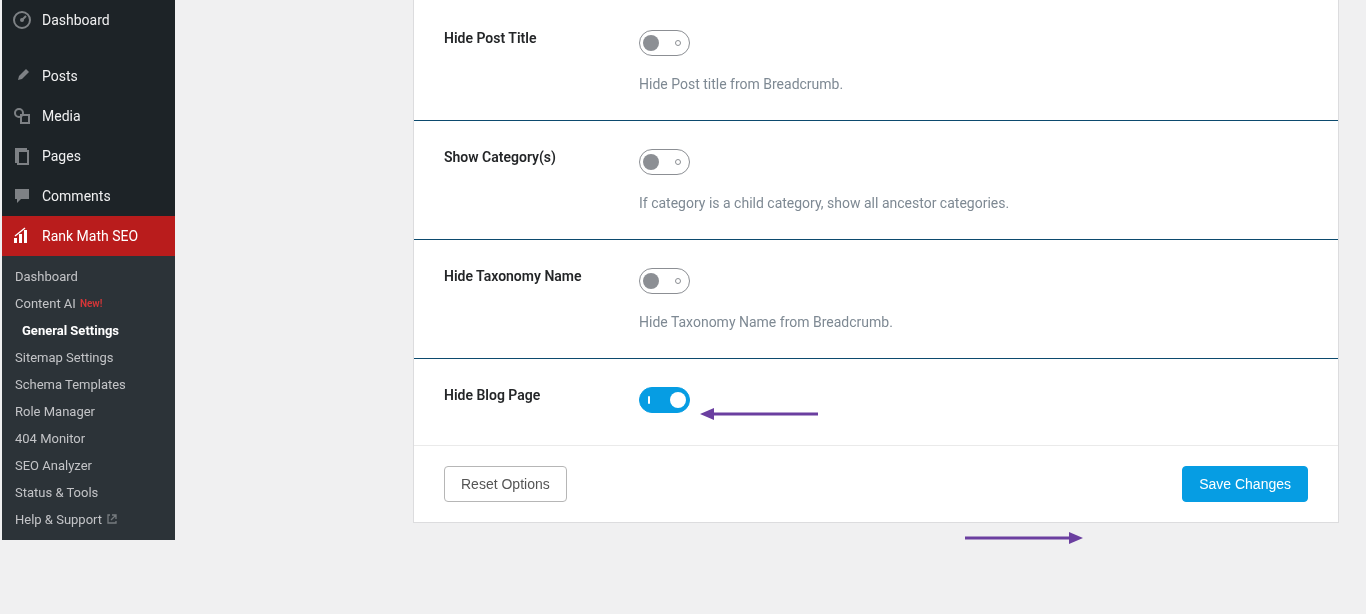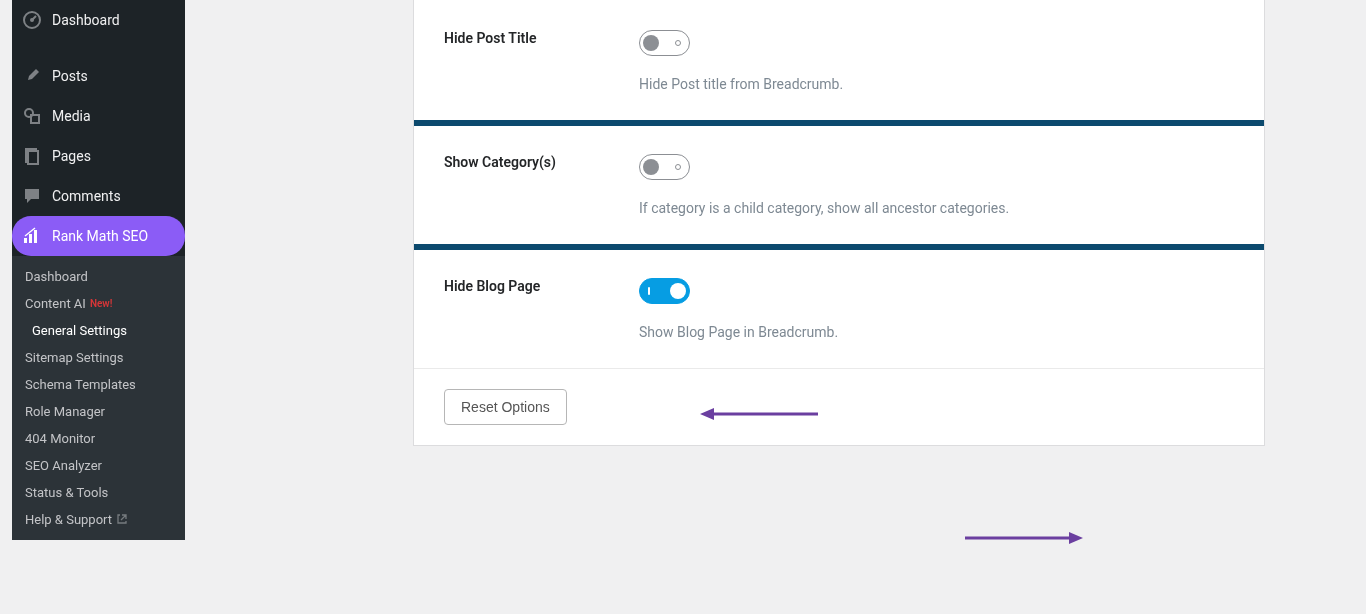--- a/index.html
+++ b/index.html
@@ -10,21 +10,21 @@
     body {
       font-family: -apple-system, BlinkMacSystemFont, "Segoe UI", Roboto, Oxygen-Sans, Ubuntu, Cantarell, "Helvetica Neue", sans-serif;
       background: #f0f0f1;
       width: 1366px;
       height: 614px;
       overflow: hidden;
       position: relative;
     }
     .sidebar {
       position: absolute;
-      left: 12px;
+      left: 2px;
       top: 0;
       width: 173px;
       height: 435px;
       background: #1d2327;
       color: #f0f0f1;
       font-size: 14px;
     }
     .sidebar-item {
       display: flex;
       align-items: center;
@@ -39,24 +39,23 @@
     .sidebar-item .sicon {
       width: 20px;
       height: 20px;
       display: inline-flex;
       align-items: center;
       justify-content: center;
       margin-right: 10px;
       opacity: 0.7;
     }
     .sidebar-item.active {
-      background: #8b5cf6;
+      background: #b91c1c;
       color: #fff;
       font-weight: 500;
-      border-radius: 19px;
     }
     .sidebar-item.active::after {
       content: "";
       position: absolute;
       right: -9px;
       top: 50%;
       transform: translateY(-50%);
       width: 0;
       height: 0;
       border-top: 9px solid transparent;
@@ -70,21 +69,21 @@
     .sidebar-subitem {
       padding: 6px 13px;
       font-size: 13px;
       color: #c3c4c7;
       cursor: pointer;
       display: flex;
       align-items: center;
     }
     .sidebar-subitem.current {
       color: #fff;
-      font-weight: 400;
+      font-weight: 700;
       padding-left: 20px;
     }
     .sidebar-subitem .new-badge {
       color: #d63638;
       font-size: 10px;
       margin-left: 4px;
       font-weight: 600;
       text-align: right;
     }
     .external-icon {
@@ -95,29 +94,29 @@
       position: absolute;
       left: 173px;
       top: 0;
       width: 1193px;
       height: 614px;
     }
     .settings-panel {
       position: absolute;
       left: 240px;
       top: 0;
-      width: 852px;
+      width: 926px;
       background: #fff;
       border: 1px solid #dcdcde;
       border-top: none;
     }
     .setting-row {
       display: flex;
       padding: 28px 30px;
-      border-top: 6px solid #0c4a6e;
+      border-top: 1px solid #0c4a6e;
     }
     .setting-row:first-child {
       border-top: none;
       padding-top: 30px;
     }
     .setting-label-col {
       width: 195px;
       flex-shrink: 0;
     }
     .setting-label {
@@ -341,35 +340,46 @@
         <div class="setting-label">Show Category(s)</div>
       </div>
       <div class="setting-control-col">
         <div class="toggle off">
           <span class="knob-left"></span><span class="knob-right"></span>
         </div>
         <div class="setting-desc">If category is a child category, show all ancestor categories.</div>
       </div>
     </div>
 
+    <div class="setting-row">
+      <div class="setting-label-col">
+        <div class="setting-label">Hide Taxonomy Name</div>
+      </div>
+      <div class="setting-control-col">
+        <div class="toggle off">
+          <span class="knob-left"></span><span class="knob-right"></span>
+        </div>
+        <div class="setting-desc">Hide Taxonomy Name from Breadcrumb.</div>
+      </div>
+    </div>
 
     <div class="setting-row">
       <div class="setting-label-col">
         <div class="setting-label">Hide Blog Page</div>
       </div>
       <div class="setting-control-col">
         <div class="toggle on">
           <span class="knob-left"></span><span class="knob-right"></span>
         </div>
-        <div class="setting-desc">Show Blog Page in Breadcrumb.</div>
       </div>
     </div>
 
     <div class="button-bar">
       <button class="btn btn-secondary">Reset Options</button>
+      <button class="btn btn-primary">Save Changes</button>
     </div>
 
   </div>
 
   <svg class="annotation-arrow" style="left:527px; top:406px;" width="120" height="16">
     <line x1="12" y1="8" x2="118" y2="8" stroke="#6b3fa0" stroke-width="3"></line>
     <polygon points="0,8 14,2 14,14" fill="#6b3fa0"></polygon>
   </svg>
 
   <svg class="annotation-arrow" style="left:790px; top:530px;" width="122" height="16">

